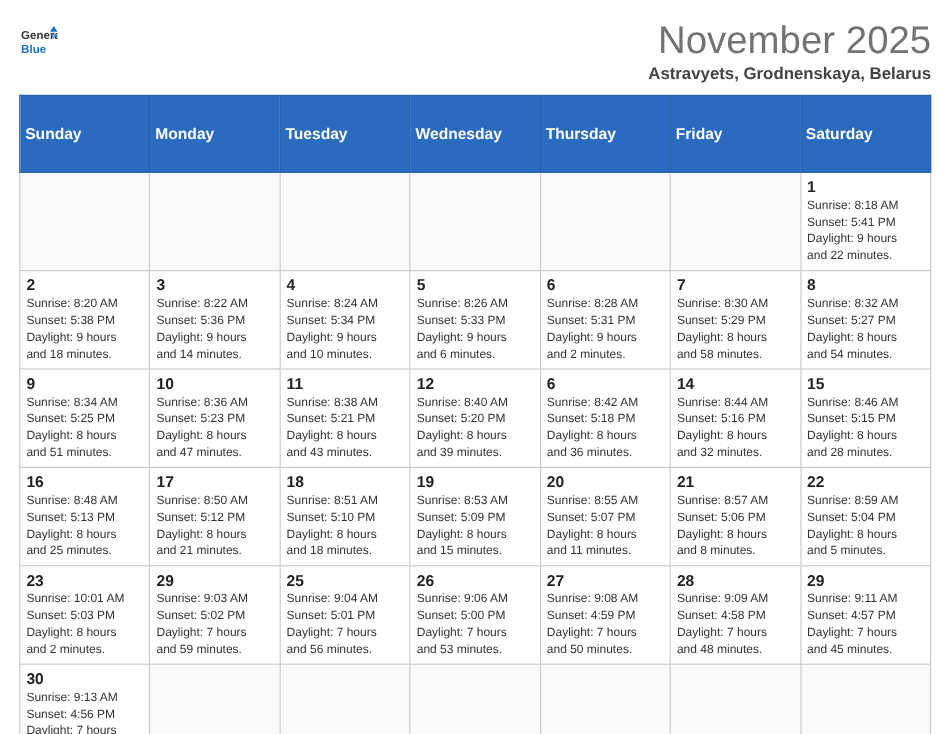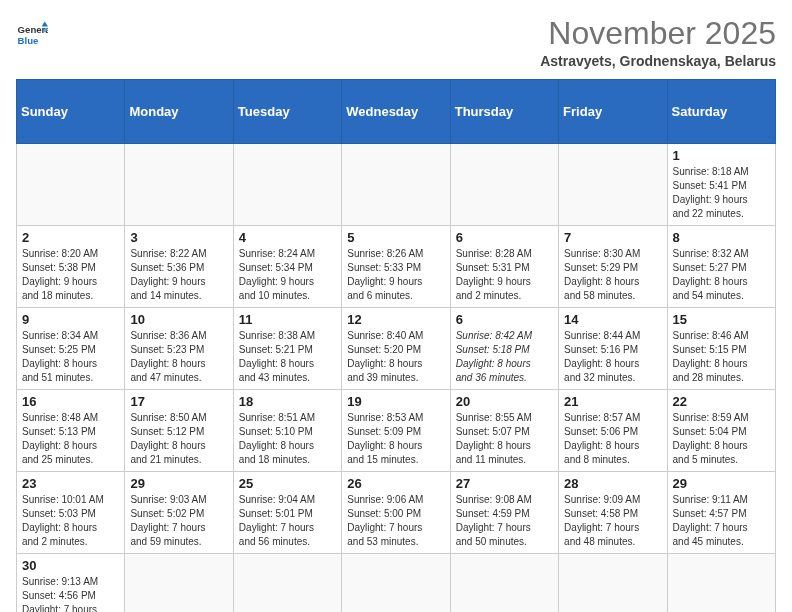--- a/index.html
+++ b/index.html
@@ -201,21 +201,21 @@
         </td>
         <td>
           <span class="day-number">12</span>
           <div class="cell-text" style="white-space: pre-line;">Sunrise: 8:40 AM
 Sunset: 5:20 PM
 Daylight: 8 hours
 and 39 minutes.</div>
         </td>
         <td>
           <span class="day-number">6</span>
-          <div class="cell-text" style="white-space: pre-line; font-style: italic;">Sunrise: 8:42 AM
+          <div class="cell-text" style="white-space: pre-line;">Sunrise: 8:42 AM
 Sunset: 5:18 PM
 Daylight: 8 hours
 and 36 minutes.</div>
         </td>
         <td>
           <span class="day-number">14</span>
           <div class="cell-text" style="white-space: pre-line;">Sunrise: 8:44 AM
 Sunset: 5:16 PM
 Daylight: 8 hours
 and 32 minutes.</div>

